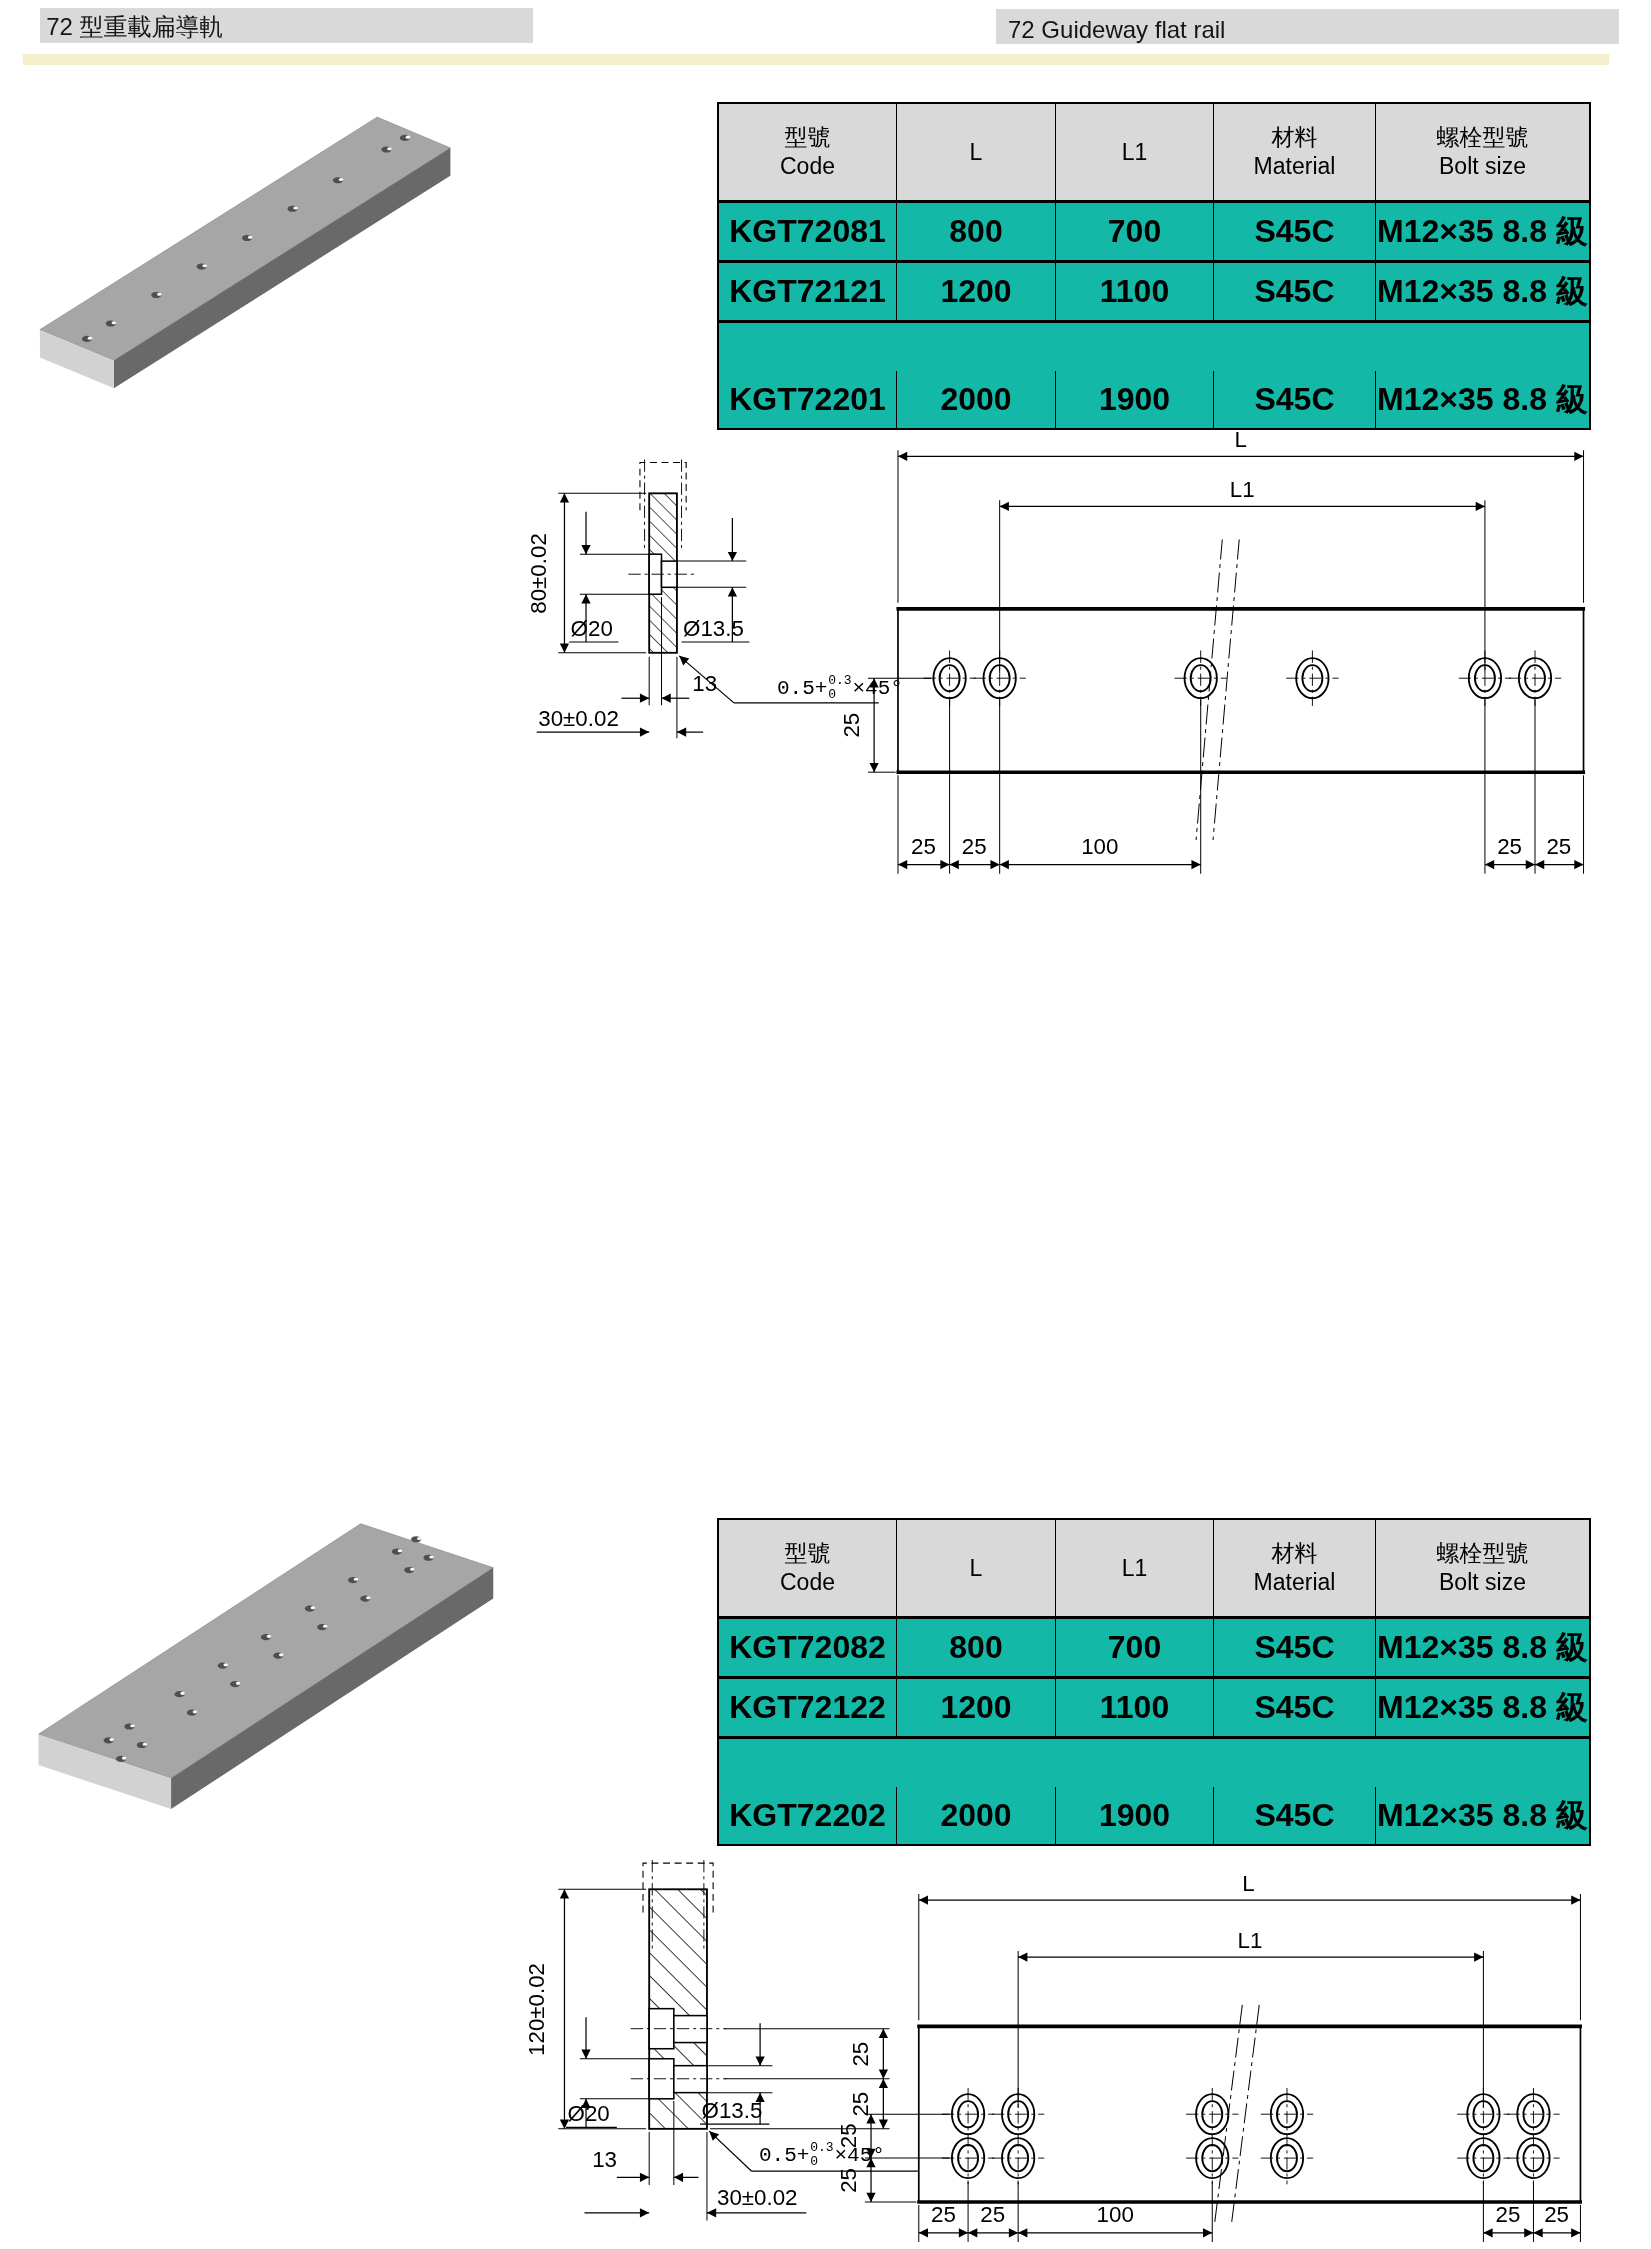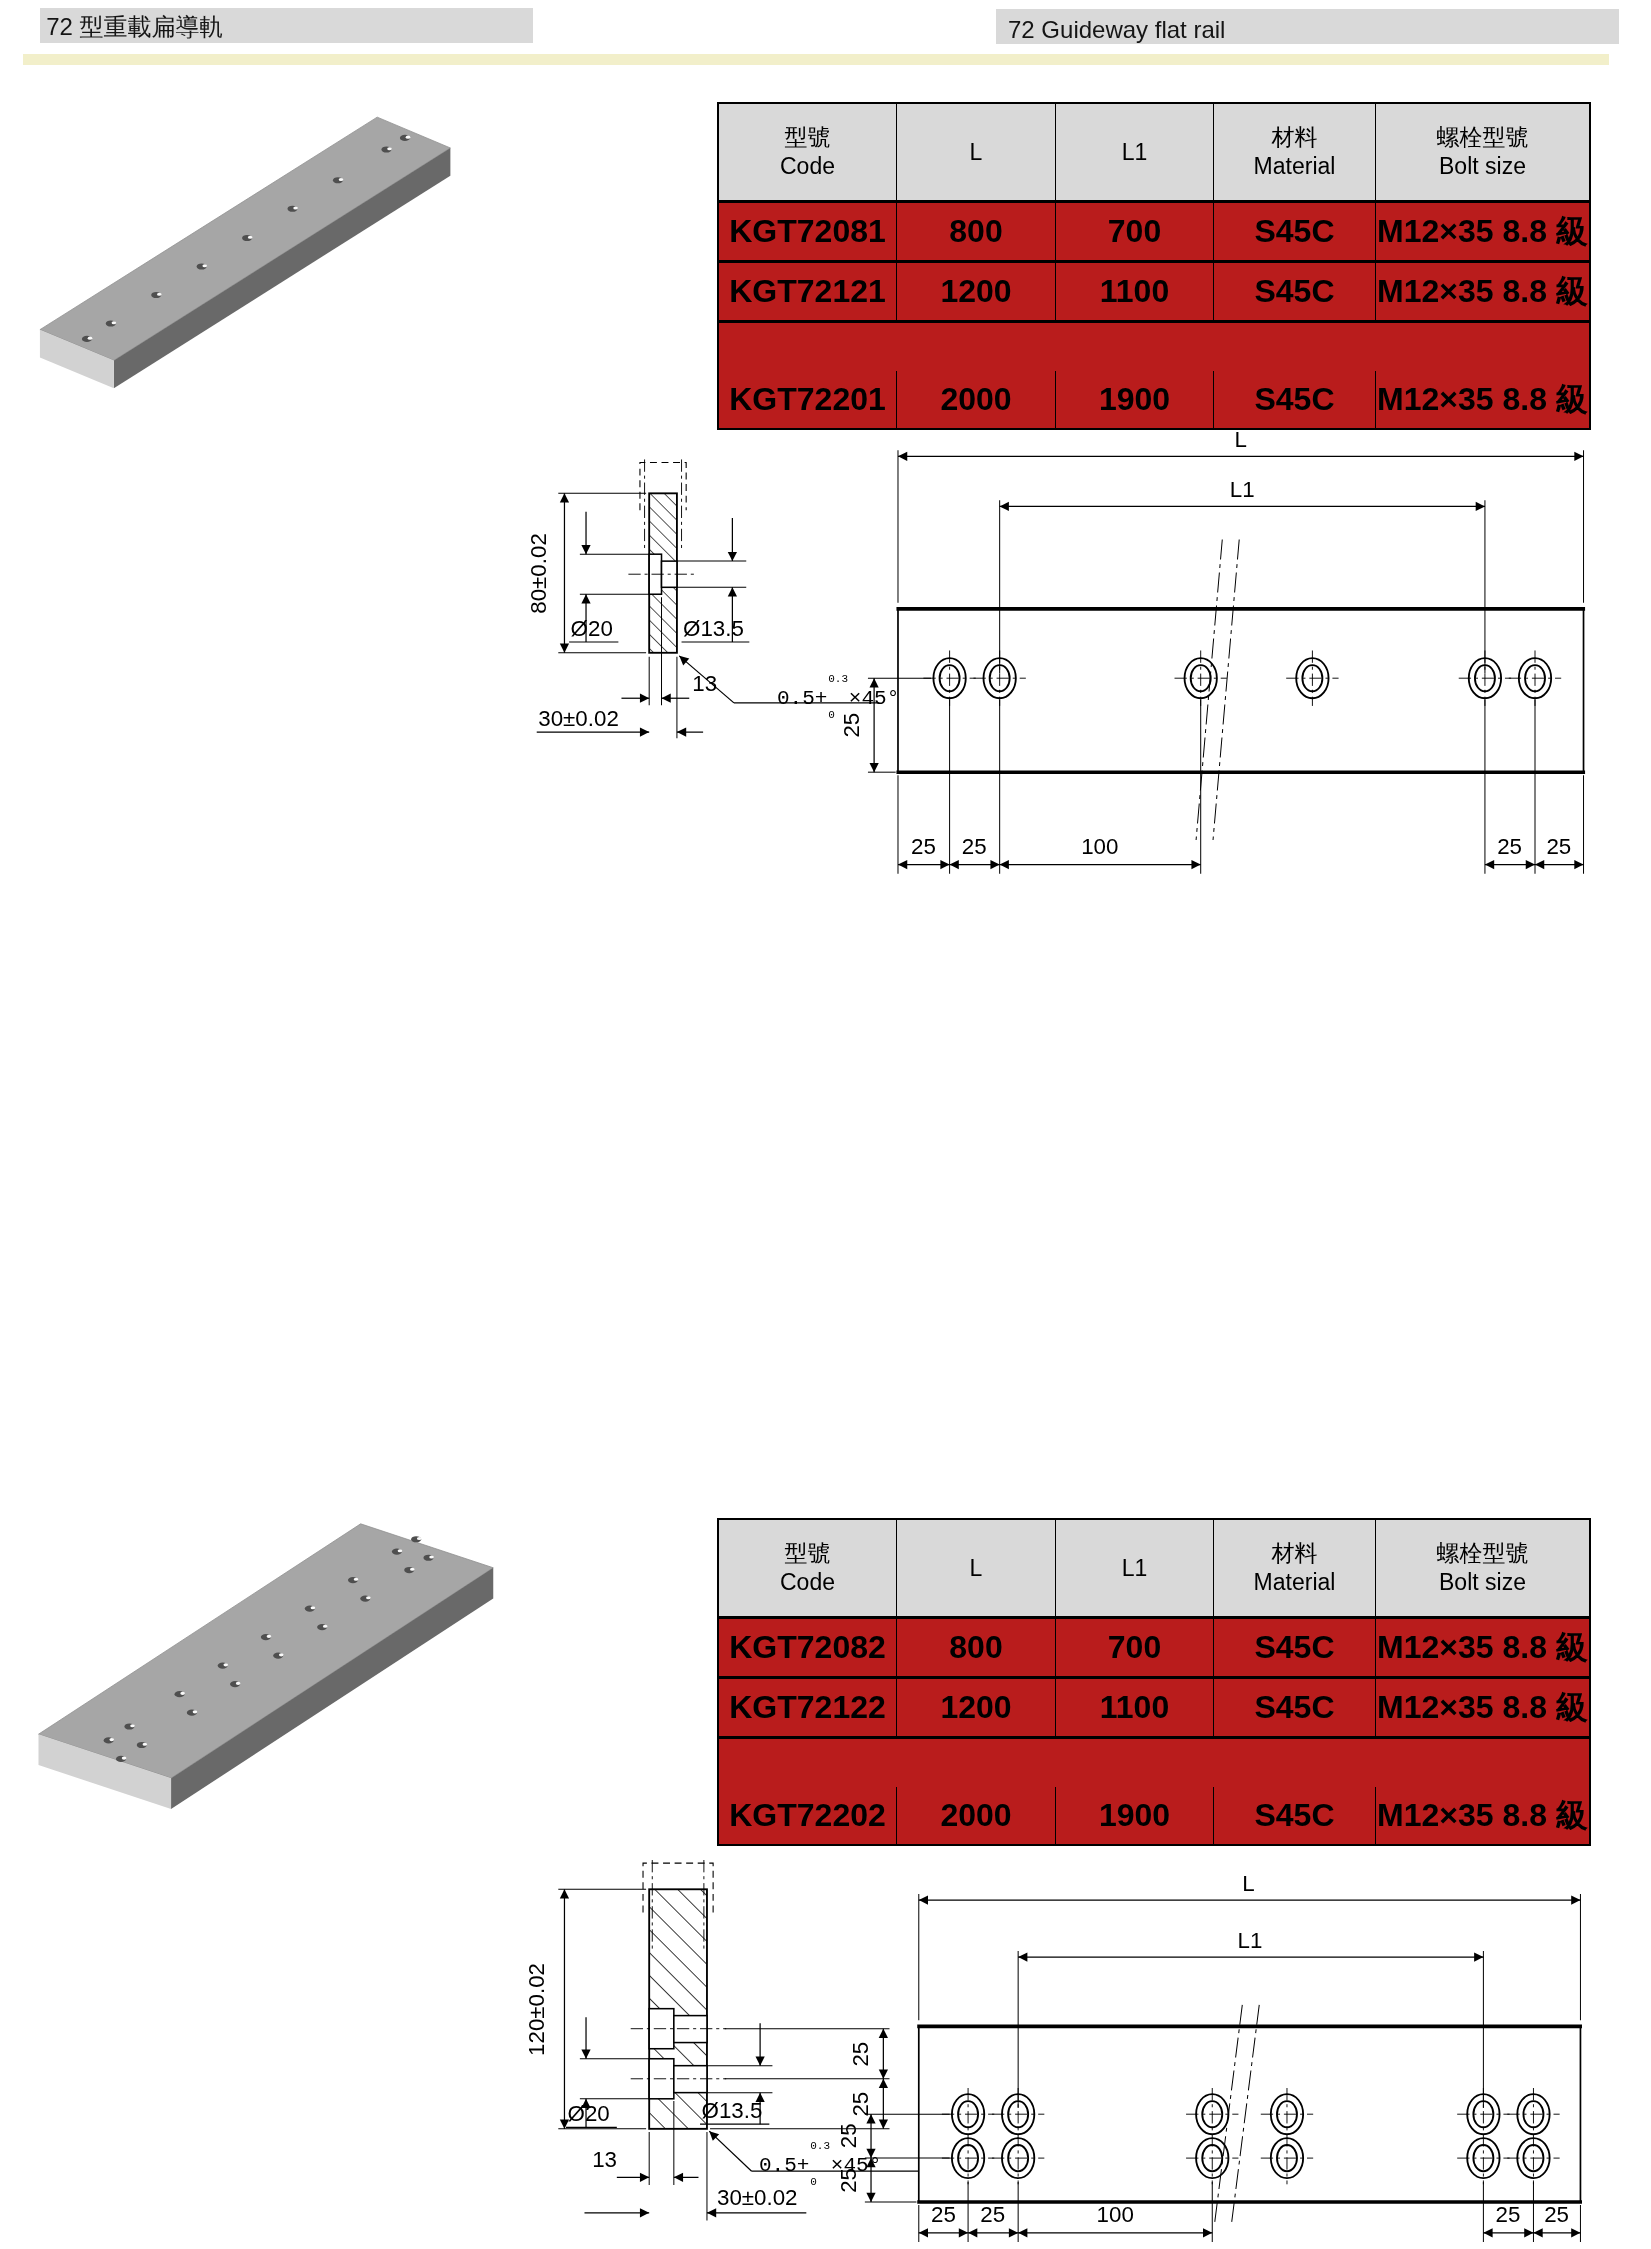--- a/index.html
+++ b/index.html
@@ -2,33 +2,33 @@
 <html style="font-size:12.3px"><head>
 <meta charset="utf-8">
 <style>
   html,body{margin:0;padding:0;background:#fff;}
   #page{position:relative;width:1651px;height:2250px;background:#fff;overflow:hidden;
         font-family:"Liberation Sans","DejaVu Sans",sans-serif;color:#000;}
   .hdrbox{position:absolute;background:#d9d9d9;height:35px;display:flex;align-items:flex-end;
           font-size:24px;color:#151515;padding-left:6.2px;box-sizing:border-box;}
   .band{position:absolute;background:#f2efca;height:10.8px;}
   .dtable{position:absolute;display:grid;grid-template-columns:178px 159px 158px 162px 213px;
-          border:2.3px solid #000;background:#b91c1c;}
+          border:2.3px solid #000;background:#14b8a6;}
   .trow{display:contents;}
   .hc{background:#d9d9d9;border-right:1.5px solid #000;border-bottom:3.1px solid #000;height:96px;
       display:flex;flex-direction:column;align-items:center;justify-content:center;
       font-size:23px;line-height:1.25;}
   .dc{border-right:1.5px solid #000;border-bottom:3.1px solid #000;height:57px;
       display:flex;align-items:center;justify-content:center;font-size:32px;font-weight:bold;}
   .end{border-right:none;}
   .bot{border-bottom:none;margin-top:48px;}
   .draw{position:absolute;}
   .chamfer{position:absolute;font-size:21px;white-space:nowrap;display:flex;align-items:center;font-family:Liberation Mono, monospace;}
-  .chamfer .tol{display:inline-flex;flex-direction:column;font-size:11px;line-height:1.05;
-                margin:0 0.8px;transform:translateY(-0.8px);gap:24px;}
+  .chamfer .tol{display:inline-flex;flex-direction:column;font-size:13px;line-height:1.05;
+                margin:0 0.8px;transform:translateY(-0.8px);}
   
   svg text{font-family:"Liberation Sans","DejaVu Sans",sans-serif;font-size:29px;fill:#000;text-anchor:middle;}
   svg text.st{text-anchor:start;}
   .obj{stroke:#000;stroke-width:2.4;fill:none;}
   .wh{stroke:#000;stroke-width:2;fill:#ffffff;}
   .thick{stroke:#000;stroke-width:4.6;fill:none;}
   .dim{stroke:#000;stroke-width:1.6;fill:none;}
   .ext{stroke:#000;stroke-width:1.3;fill:none;}
   .cl{stroke:#000;stroke-width:1.2;fill:none;stroke-dasharray:16 5 4 5;}
   .ph{stroke:#000;stroke-width:1.4;fill:none;stroke-dasharray:9 6;}

